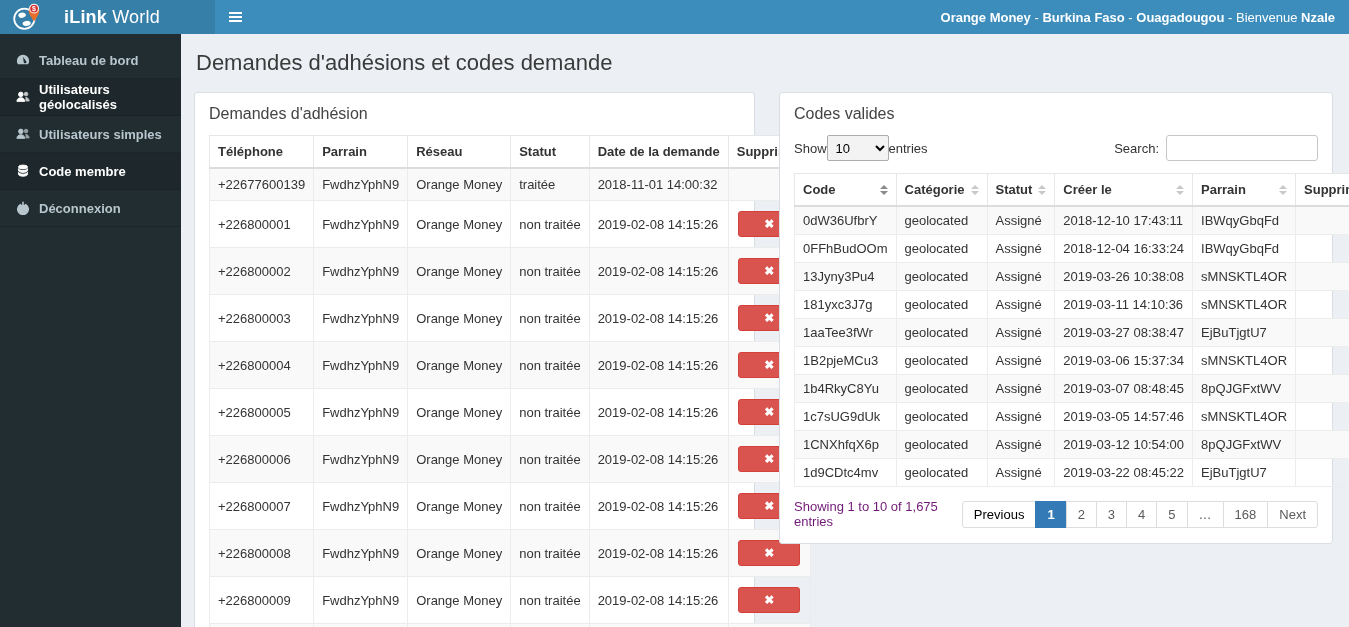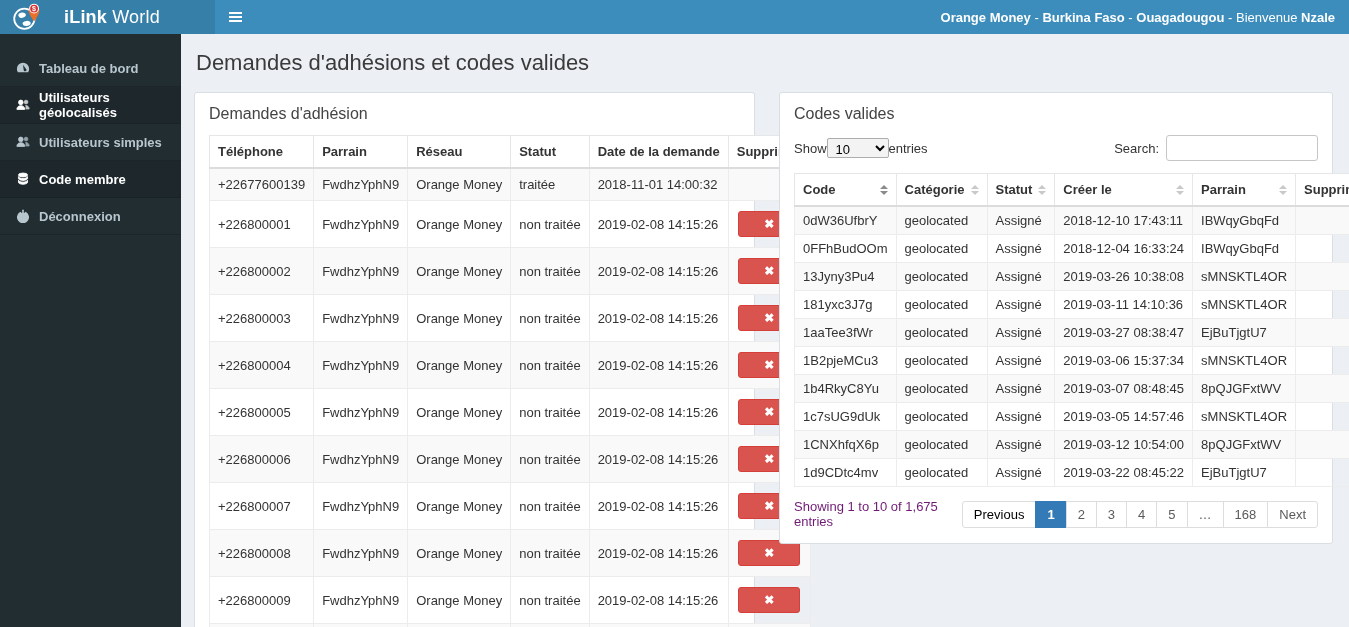--- a/index.html
+++ b/index.html
@@ -14,21 +14,21 @@
   .brand-text { font-size:18px; font-weight:300; letter-spacing:.2px; white-space:nowrap; }
   .brand-text b { font-weight:700; }
   .navbar { flex:1; background:#3c8dbc; display:flex; align-items:center; }
   .menu-toggle { width:40px; height:34px; display:flex; flex-direction:column; justify-content:center;
     align-items:center; gap:2px; cursor:pointer; border:none; background:transparent; }
   .menu-toggle span { display:block; width:13px; height:2px; background:#fff; }
   .nav-user { margin-left:auto; padding-right:14px; color:#fff; font-size:13px; }
   .nav-user b { font-weight:700; }
 
   
-  .sidebar { position:absolute; top:34px; left:0; width:181px; height:593px; background:#222d32; padding-top:16px; }
+  .sidebar { position:absolute; top:34px; left:0; width:181px; height:593px; background:#222d32; padding-top:8px; }
   .side-item { display:flex; align-items:center; height:37px; padding-left:15px; cursor:pointer;
     color:#b8c7ce; font-size:13px; font-weight:600; border-bottom:1px solid rgba(0,0,0,.15); }
   .side-item .sicon { width:15px; height:15px; margin-right:9px; flex:0 0 auto; display:flex;
     align-items:center; justify-content:center; }
   .side-item .sicon svg { width:14px; height:14px; fill:currentColor; stroke:currentColor; }
   .side-item.active { background:#1e282c; color:#ffffff; }
 
   
   .content { position:absolute; top:34px; left:181px; width:1168px; height:593px;
     background:#ecf0f5; padding:12px 16px 0 13px; }
@@ -71,21 +71,21 @@
   .sorticon { display:inline-flex; flex-direction:column; gap:2px; }
   .sorticon i { display:block; width:0; height:0; border-left:4px solid transparent; border-right:4px solid transparent; }
   .sorticon .up { border-bottom:4px solid #c9c9c9; }
   .sorticon .dn { border-top:4px solid #c9c9c9; }
   .sorticon.sorted .up { border-bottom-color:#8b8b8b; }
   .sorticon.sorted .dn { border-top-color:#8b8b8b; }
 
   
   .dt-controls { display:flex; align-items:center; margin-bottom:12px; font-size:13px; color:#333; }
   .dt-length { display:flex; align-items:center; }
-  .dt-length select { width:62px; height:20px; border:1px solid #adadad; border-radius:2px;
+  .dt-length select { width:62px; height:26px; border:1px solid #adadad; border-radius:2px;
     background:#f3f3f3; font-size:13px; padding:2px 4px; }
   .dt-search { margin-left:auto; display:flex; align-items:center; gap:7px; }
   .dt-search input { width:152px; height:26px; border:1px solid #c6c6c6; border-radius:3px; padding:2px 6px; font-size:13px; }
 
   .dt-footer { display:flex; align-items:center; margin-top:12px; }
   .dt-info { font-size:13px; color:#701a75; }
   .pagination { margin-left:auto; display:flex; }
   .pagination a { display:block; padding:5px 11px; font-size:13px; color:#5a5a5a; background:#fff;
     border:1px solid #ddd; margin-left:-1px; cursor:pointer; text-decoration:none; }
   .pagination a:first-child { border-radius:3px 0 0 3px; margin-left:16px; color:#000000; }
@@ -164,21 +164,21 @@
       <svg viewBox="0 0 16 16" fill="none" stroke-width="1.8">
           <path d="M5 4.2a6 6 0 1 0 6 0" stroke-linecap="round"></path>
           <line x1="8" y1="1.5" x2="8" y2="7" stroke-linecap="round"></line>
         </svg>
     </span>
     <span>Déconnexion</span>
   </div>
 </aside>
 
 <main class="content">
-  <h1 class="page-title">Demandes d'adhésions et codes valides</h1>
+  <h1 class="page-title">Demandes d'adhésions et codes demande</h1>
 
   <div class="panels">
 
     <section class="panel panel-left">
       <div class="panel-title">Demandes d'adhésion</div>
       <table class="dtable adh">
         <thead>
           <tr>
             <th>Téléphone</th>
             <th>Parrain</th>

